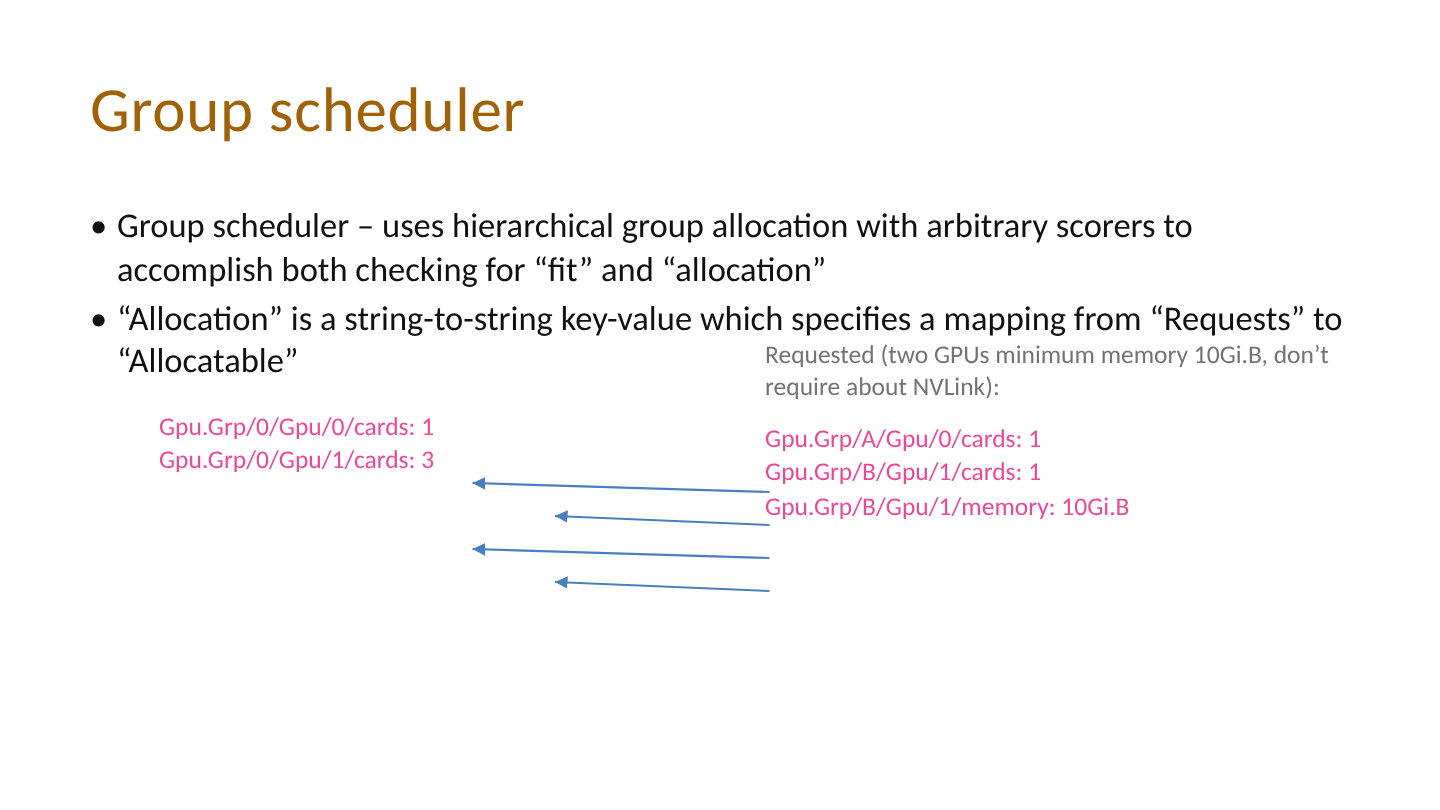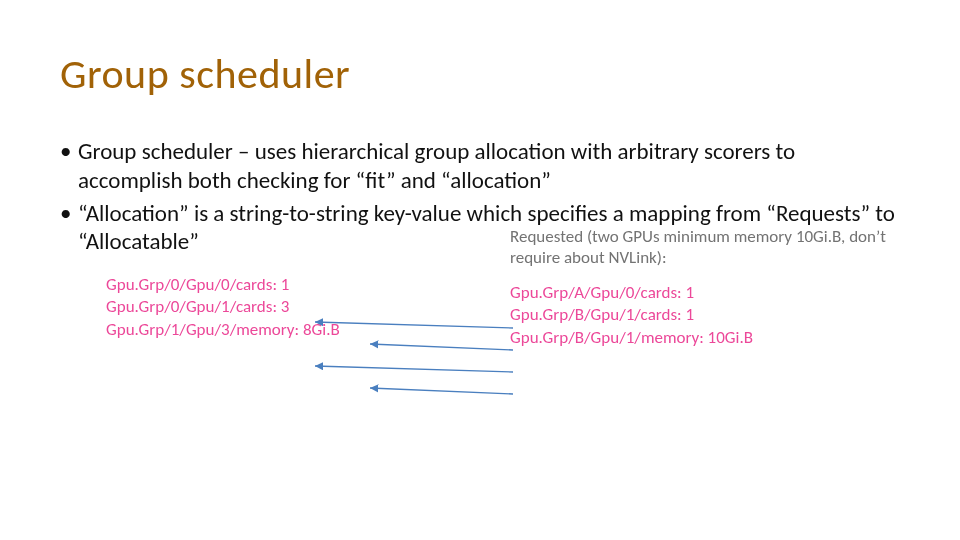--- a/index.html
+++ b/index.html
@@ -96,21 +96,20 @@
       <div class="btxt">“Allocation” is a string-to-string key-value which specifies a mapping from “Requests” to “Allocatable”</div>
     </div>
   </div>
 
   <div class="columns">
 
     <div class="col-left">
       <div class="kv-list">
         <div class="kv-line">Gpu.Grp/0/Gpu/0/cards: 1</div>
         <div class="kv-line">Gpu.Grp/0/Gpu/1/cards: 3</div>
-        <div class="kv-line">Gpu.Grp/1/Gpu/3/memory: 8Gi.B</div>
       </div>
     </div>
 
     <div class="col-right">
       <div class="sub-head" style="margin-bottom:14px;">Requested (two GPUs minimum memory 10Gi.B, don’t require about NVLink):</div>
       <div class="kv-list">
         <div class="kv-line">Gpu.Grp/A/Gpu/0/cards: 1</div>
         <div class="kv-line">Gpu.Grp/B/Gpu/1/cards: 1</div>
         <div class="kv-line">Gpu.Grp/B/Gpu/1/memory: 10Gi.B</div>
       </div>

